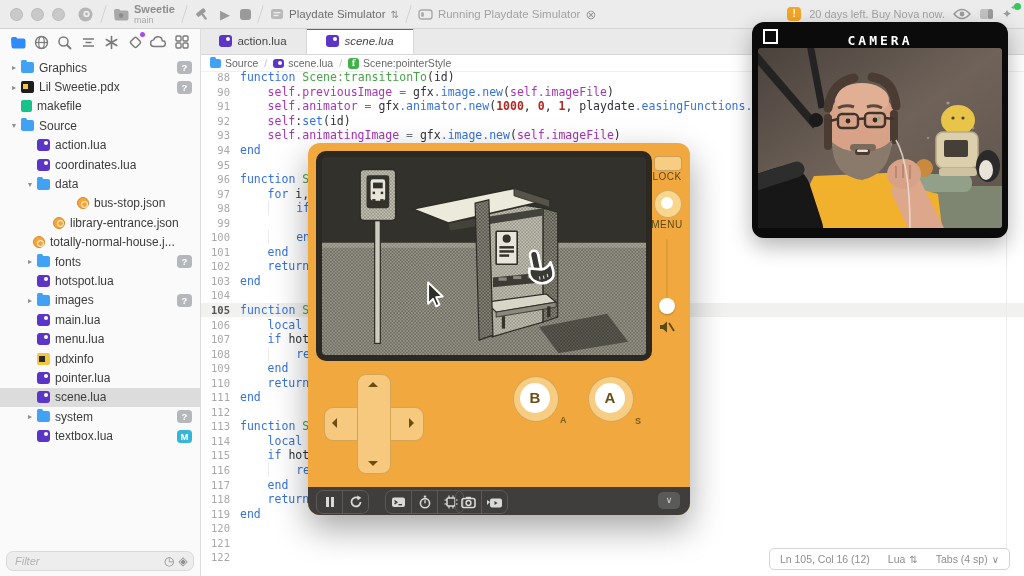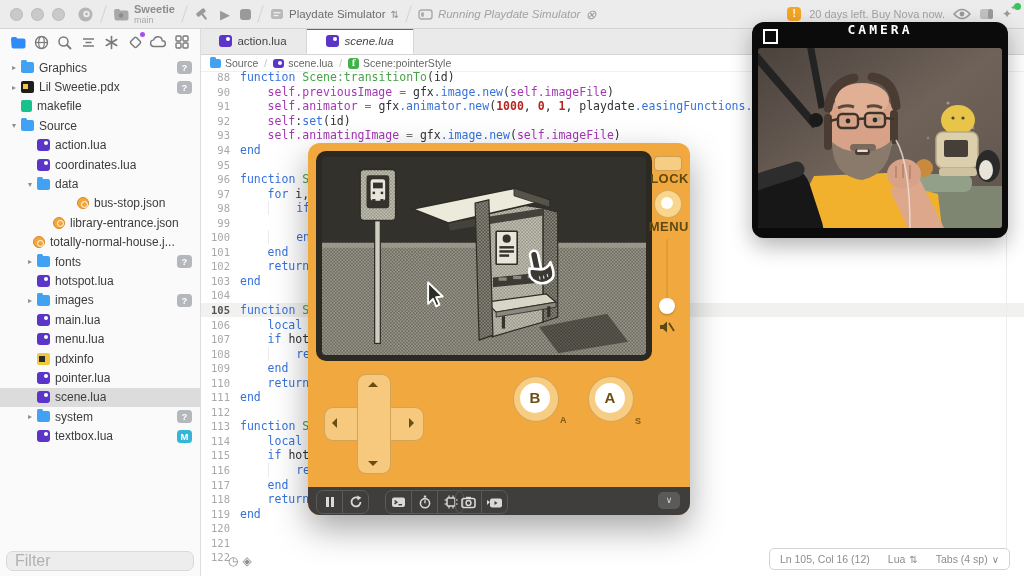--- a/index.html
+++ b/index.html
@@ -10,21 +10,21 @@
             border-bottom:1px solid #d4d4d4;display:flex;align-items:center;z-index:5;}
   .tl{display:flex;gap:8px;margin-left:10px;}
   .tl i{width:11px;height:11px;border-radius:50%;background:#c9c9c9;border:1px solid rgba(0,0,0,.07);}
   .tbsep{width:1px;height:18px;background:#d2d2d2;transform:rotate(18deg);margin:0 9px;}
   .tbicon{color:#9a9a9a;display:flex;align-items:center;}
   .proj{display:flex;align-items:center;gap:5px;}
   .proj .pcol{display:flex;flex-direction:column;line-height:1;}
   .proj .pname{font-size:11px;font-weight:bold;color:#8d8d8d;}
   .proj .pbranch{font-size:9px;color:#a8a8a8;margin-top:1px;}
   .runsel{display:flex;align-items:center;gap:5px;font-size:11.5px;color:#6e6e6e;}
-  .runtask{display:flex;align-items:center;gap:5px;font-size:11.5px;color:#a2a2a2;font-style:italic;}
+  .runtask{display:flex;align-items:center;gap:5px;font-size:11.5px;color:#a2a2a2;}
   .updown{font-size:10px;color:#8b8b8b;}
   .tb-right{position:absolute;right:12px;top:0;height:28px;display:flex;align-items:center;gap:8px;}
   .warnbadge{width:14px;height:14px;border-radius:4px;background:#f5a623;color:#fff;font-size:10px;
              font-weight:bold;text-align:center;line-height:14px;}
   .trialtext{font-size:11px;color:#a2a2a2;}
   .sparkle{color:#9a9a9a;font-size:12px;position:relative;}
   .sparkle .s2{position:absolute;font-size:7px;right:-4px;top:-3px;}
   .greendot{position:absolute;right:3px;top:3px;width:7px;height:7px;border-radius:50%;background:#34c759;z-index:20;}
   
   .sidebar{position:absolute;left:0;top:28px;width:200px;height:548px;background:#fafafa;
@@ -46,22 +46,22 @@
   .fic-pdx{background:#1d1d1d;border-radius:2px;height:12px;width:13px;}
   .fic-pdx::after{content:"";position:absolute;left:2px;top:3px;width:5px;height:5px;background:#f3c73f;}
   .fic-pdxinfo{background:#f3c73f;border-radius:2px;height:12px;width:13px;}
   .fic-pdxinfo::after{content:"";position:absolute;left:2px;top:3px;width:6px;height:6px;background:#2a2a2a;}
   .tlabel{white-space:nowrap;overflow:hidden;}
   .badge{position:absolute;right:8px;min-width:15px;height:13px;border-radius:3.5px;background:#b4b8bd;
          color:#fff;font-size:9.5px;font-weight:bold;text-align:center;line-height:13px;}
   .badge.m{background:#35b6d9;}
   .filterbar{position:absolute;left:6px;right:6px;bottom:5px;height:20px;background:#ededed;
              border:1px solid #d9d9d9;border-radius:7px;display:flex;align-items:center;padding:0 6px;box-sizing:border-box;}
-  .filterbar input{flex:1;border:none;background:transparent;font-size:16px;color:#555;outline:none;
-                   font-family:"Liberation Sans",sans-serif;}
+  .filterbar input{flex:1;border:none;background:transparent;font-size:11px;color:#555;outline:none;
+                   font-family:"Liberation Sans",sans-serif;font-style:italic;}
   .filterbar input::placeholder{color:#b2b2b2;}
   .fbi{color:#8f8f8f;font-size:12px;margin-left:4px;line-height:1;}
   
   .editor{position:absolute;left:200px;top:28px;right:0;bottom:0;background:#fff;}
   .tabbar{height:26px;background:#eaeaea;border-bottom:1px solid #d6d6d6;display:flex;}
   .tab{width:106px;display:flex;align-items:center;justify-content:center;gap:5px;font-size:11.5px;
        color:#454545;border-right:1px solid #d6d6d6;position:relative;background:#eaeaea;}
   .tab.active{background:#fff;border-bottom:1px solid #fff;}
   .tab.active::before{content:"";position:absolute;left:0;top:0;right:0;height:2px;background:#e8293e;}
   .tab.active .tab-label{font-style:italic;}
@@ -87,21 +87,21 @@
   .ruler{position:absolute;right:17px;top:42px;bottom:10px;width:1px;background:#ececec;}
   .statusbar{position:absolute;right:14px;bottom:6px;height:20px;border:1px solid #d4d4d4;border-radius:5px;
              background:#fff;display:flex;align-items:center;font-size:10.5px;color:#8e8e8e;padding:0 10px;gap:18px;}
   .statusbar .seg{display:flex;align-items:center;gap:4px;}
   
   .sim{position:absolute;left:308px;top:143px;width:382px;height:372px;background:#f1a83e;border-radius:12px;
        box-shadow:0 14px 34px rgba(0,0,0,.35);z-index:6;}
   .bezel{position:absolute;left:8px;top:8px;width:336px;height:210px;background:#2b2922;border-radius:10px;}
   .gamescreen{position:absolute;left:6px;top:6px;width:324px;height:198px;border-radius:4px;overflow:hidden;}
   .lockbtn{position:absolute;left:346px;top:13px;width:26px;height:13px;background:#f7cd84;border:1px solid rgba(120,75,5,.35);border-radius:4px;}
-  .simlabel{position:absolute;width:44px;text-align:right;font-size:13px;font-weight:bold;color:#5c4a16;letter-spacing:.5px;}
+  .simlabel{position:absolute;width:44px;text-align:center;font-size:10px;font-weight:normal;color:#5c4a16;letter-spacing:.5px;}
   .menubtn{position:absolute;left:346px;top:47px;width:26px;height:26px;border-radius:50%;background:#f9d68c;border:1px solid rgba(120,75,5,.3);}
   .menubtn::after{content:"";position:absolute;left:6px;top:6px;width:12px;height:12px;border-radius:50%;background:#fff;}
   .crankline{position:absolute;left:358px;top:96px;width:2px;height:66px;background:#c9913170;border-radius:1px;}
   .crankknob{position:absolute;left:351px;top:155px;width:16px;height:16px;border-radius:50%;background:#fff;box-shadow:0 1px 2px rgba(0,0,0,.25);}
   .muteic{position:absolute;left:351px;top:177px;color:#5c4a16;}
   .dpad{position:absolute;left:16px;top:231px;width:100px;height:100px;}
   .dpad .arm{position:absolute;background:#f6c97e;border:1px solid rgba(150,95,10,.35);border-radius:9px;}
   .dpad .h{left:0;top:33px;width:98px;height:32px;}
   .dpad .v{left:33px;top:0;width:32px;height:98px;}
   .dtri{position:absolute;width:0;height:0;border:5px solid transparent;}
@@ -111,21 +111,21 @@
   .keymap{position:absolute;font-size:9px;font-weight:bold;color:#7a5c19;}
   .simtoolbar{position:absolute;left:0;bottom:0;width:100%;height:28px;background:#3f3e3c;border-radius:0 0 12px 12px;}
   .tgroup{position:absolute;top:3px;height:22px;border:1px solid #5a5a58;border-radius:7px;display:flex;align-items:center;}
   .tbtn{width:25px;height:22px;display:flex;align-items:center;justify-content:center;border-left:1px solid #5a5a58;}
   .tbtn:first-child{border-left:none;}
   .simexpand{position:absolute;right:10px;top:5px;width:22px;height:17px;background:#5a5a58;border-radius:5px;
              color:#d9d9d9;font-size:9px;text-align:center;line-height:17px;}
   
   .webcam{position:absolute;left:752px;top:22px;width:256px;height:216px;background:#0b0b0b;border-radius:12px;
           z-index:10;padding:0;box-shadow:0 8px 22px rgba(0,0,0,.3);}
-  .wc-head{height:26px;display:flex;align-items:flex-start;position:relative;}
+  .wc-head{height:26px;display:flex;align-items:flex-end;position:relative;}
   .wc-sq{position:absolute;left:11px;top:7px;width:11px;height:11px;border:2.5px solid #fff;}
   .wc-title{width:100%;text-align:center;color:#fff;font-family:"DejaVu Sans Mono",monospace;
             font-weight:bold;font-size:13px;letter-spacing:3px;}
   .wc-body{position:absolute;left:6px;top:26px;width:244px;height:180px;border-radius:3px;overflow:hidden;}
 </style>
 </head>
 <body>
 
 <div id="stage">
 

